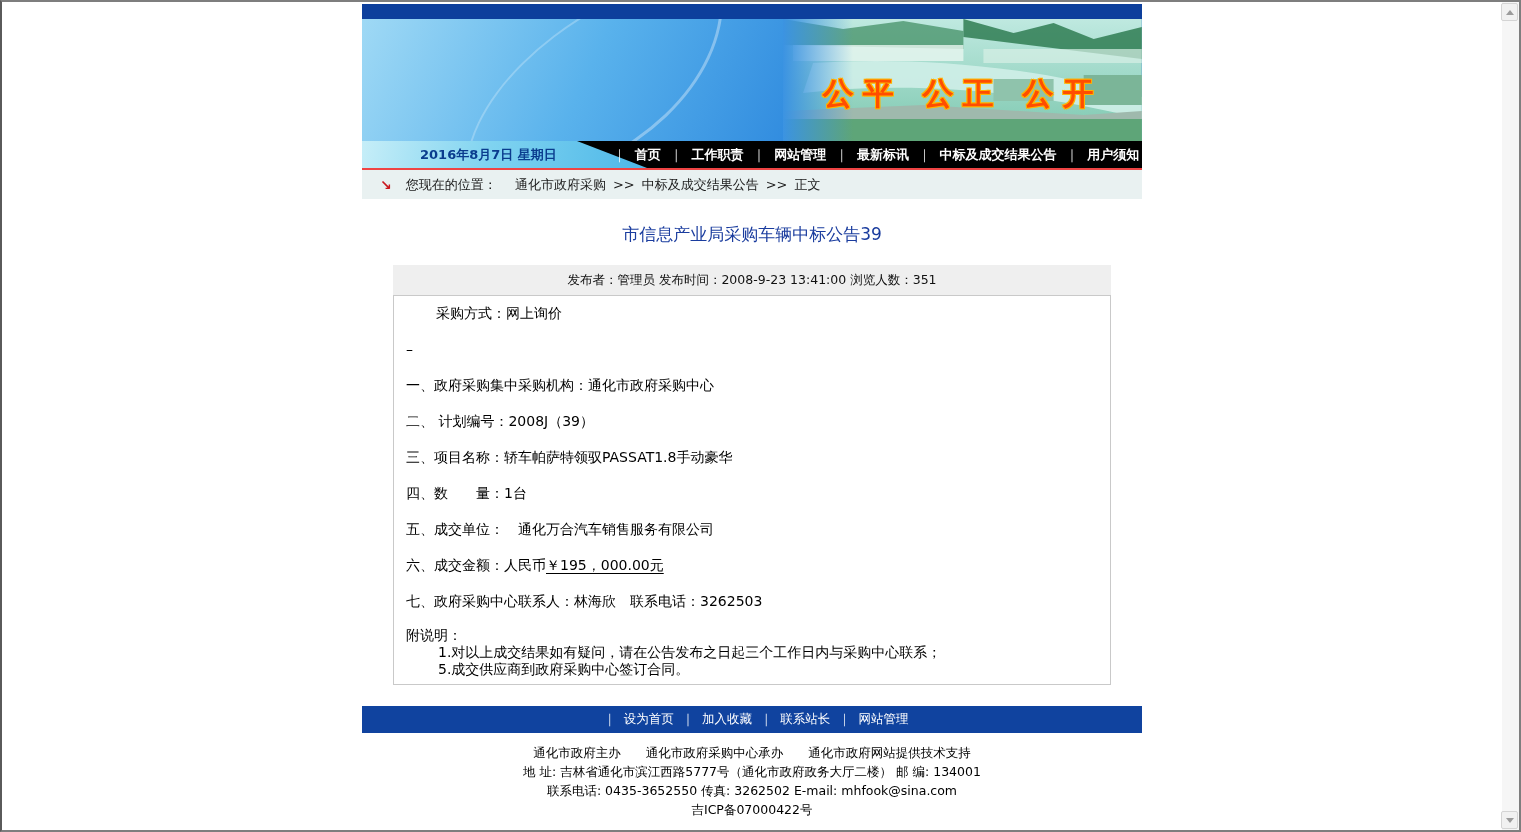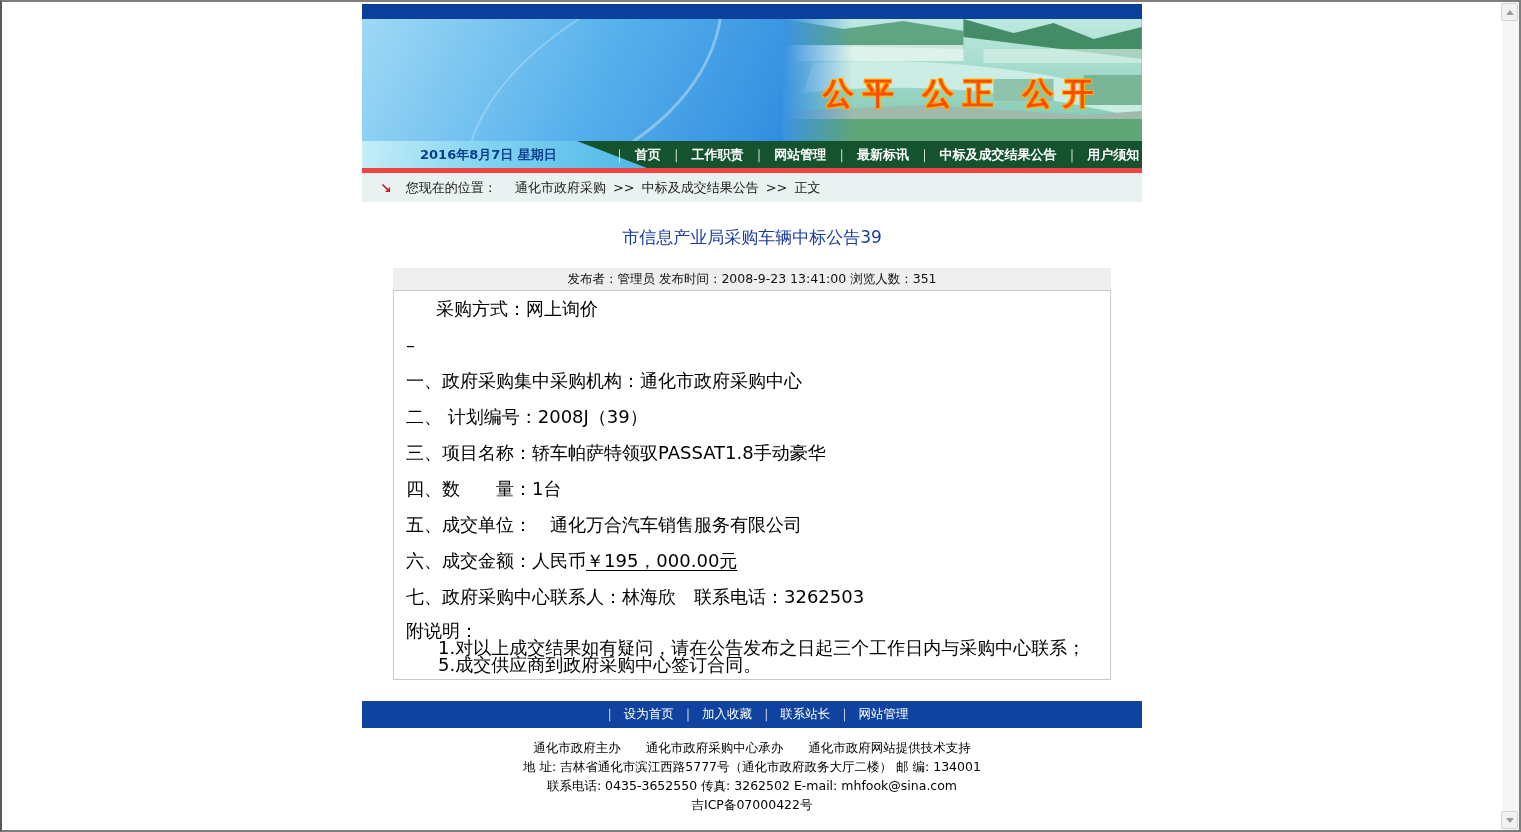--- a/index.html
+++ b/index.html
@@ -20,36 +20,36 @@
   .banner:before{content:"";position:absolute;left:-60px;top:-140px;width:420px;height:300px;border:3px solid rgba(255,255,255,.35);border-radius:50%;transform:rotate(-18deg);}
   .banner:after{content:"";position:absolute;left:90px;top:-40px;width:460px;height:260px;border:2px solid rgba(255,255,255,.25);border-radius:50%;transform:rotate(-24deg);}
   .banner-left{position:absolute;left:0;top:0;width:58%;height:100%;z-index:2;}
   .site-name{position:absolute;left:58px;top:30px;font-size:35px;font-weight:bold;color:#fff;letter-spacing:5px;text-shadow:2px 2px 2px #1b4fa0,0 0 3px #2b6cc8;}
   .site-url{position:absolute;left:92px;top:82px;font-size:15px;font-weight:bold;color:#fff;letter-spacing:5px;text-shadow:1px 1px 1px #1b4fa0;}
   .banner-right{position:absolute;right:0;top:0;width:46%;height:100%;z-index:1;}
   .banner-right svg{display:block;width:100%;height:100%;}
   .banner-fade{position:absolute;left:0;top:0;width:70px;height:100%;background:linear-gradient(90deg,#3b93e2,rgba(59,147,226,0));z-index:2;}
   .slogan{position:absolute;left:0;right:0;top:54px;text-align:center;font-size:31px;font-weight:bold;color:#ff4d00;letter-spacing:9px;z-index:3;text-shadow:1px 1px 0 #ffb400,-1px -1px 0 #ffb400,1px -1px 0 #ffb400,-1px 1px 0 #ffb400;}
   
-  .navbar{position:relative;height:27px;background:#14532d;border-bottom:5px solid #ef4444;}
+  .navbar{position:relative;height:27px;background:#000000;border-bottom:2px solid #ef4444;}
   .date-tab{position:absolute;left:0;top:0;height:27px;width:285px;background:linear-gradient(100deg,#c6eef8 0%,#7fd3f0 45%,#4db7e8 100%);clip-path:polygon(0 0,215px 0,285px 100%,0 100%);display:flex;align-items:center;}
   .date-tab span{margin-left:58px;font-size:13px;font-weight:bold;color:#0a3c8e;}
   .nav-items{position:absolute;left:270px;right:0;top:0;height:27px;display:flex;align-items:center;justify-content:center;font-size:13px;font-weight:bold;color:#fff;white-space:nowrap;}
   .nav-sep{margin:0 9px;font-weight:normal;opacity:.95;}
   .nav-link{cursor:pointer;}
   
   .breadcrumb{height:29px;background:#e9f1f1;display:flex;align-items:center;font-size:13px;color:#1a1a1a;}
   .crumb-arrow{margin:0 14px 0 18px;color:#c9171e;font-weight:bold;font-size:14px;}
   .crumb-sep{margin:0 7px;}
   .crumb-link{cursor:pointer;}
   
   .title{margin:24px 0 0 0;text-align:center;font-size:17px;font-weight:normal;color:#1a3c9e;}
   .article-wrap{margin:19px 31px 0 31px;}
-  .meta-bar{height:22px;background:#efefef;display:flex;align-items:center;justify-content:center;font-size:12.5px;color:#111;}
-  .content-box{border:1px solid #c9c9c9;background:#fff;min-height:362px;padding:7px 0 6px 0;font-size:18px;color:#000;}
+  .meta-bar{height:30px;background:#efefef;display:flex;align-items:center;justify-content:center;font-size:12.5px;color:#111;}
+  .content-box{border:1px solid #c9c9c9;background:#fff;min-height:362px;padding:7px 0 6px 0;font-size:14px;color:#000;}
   .content-box p{margin:0;padding:0 12px;}
   .content-box p.loose{line-height:21px;margin-bottom:15px;}
   .content-box p.tight{line-height:17px;margin-bottom:0;}
   .content-box p.indent1{padding-left:42px;}
   .content-box p.indent2{padding-left:44px;}
   .u-amt{text-decoration:underline;text-underline-offset:3px;}
   
   .footer-bar{margin-top:21px;height:27px;background:#10439f;display:flex;align-items:center;justify-content:center;font-size:12.5px;color:#fff;white-space:nowrap;}
   .footer-bar .nav-sep{margin:0 8px;}
   .footer-link{cursor:pointer;}

